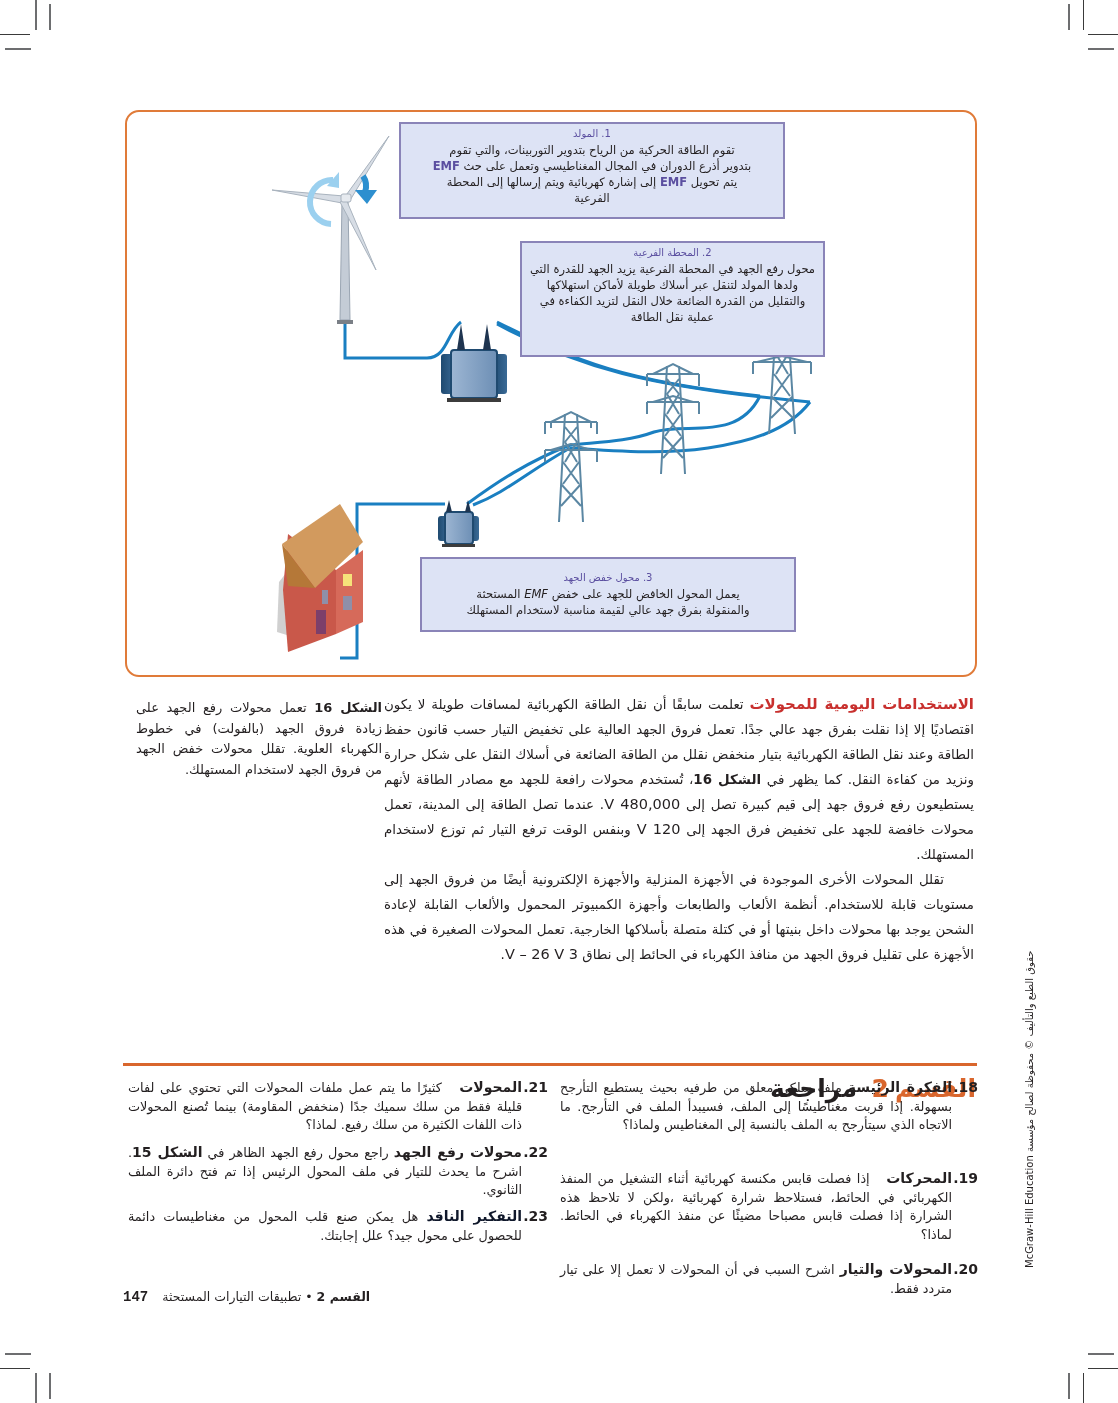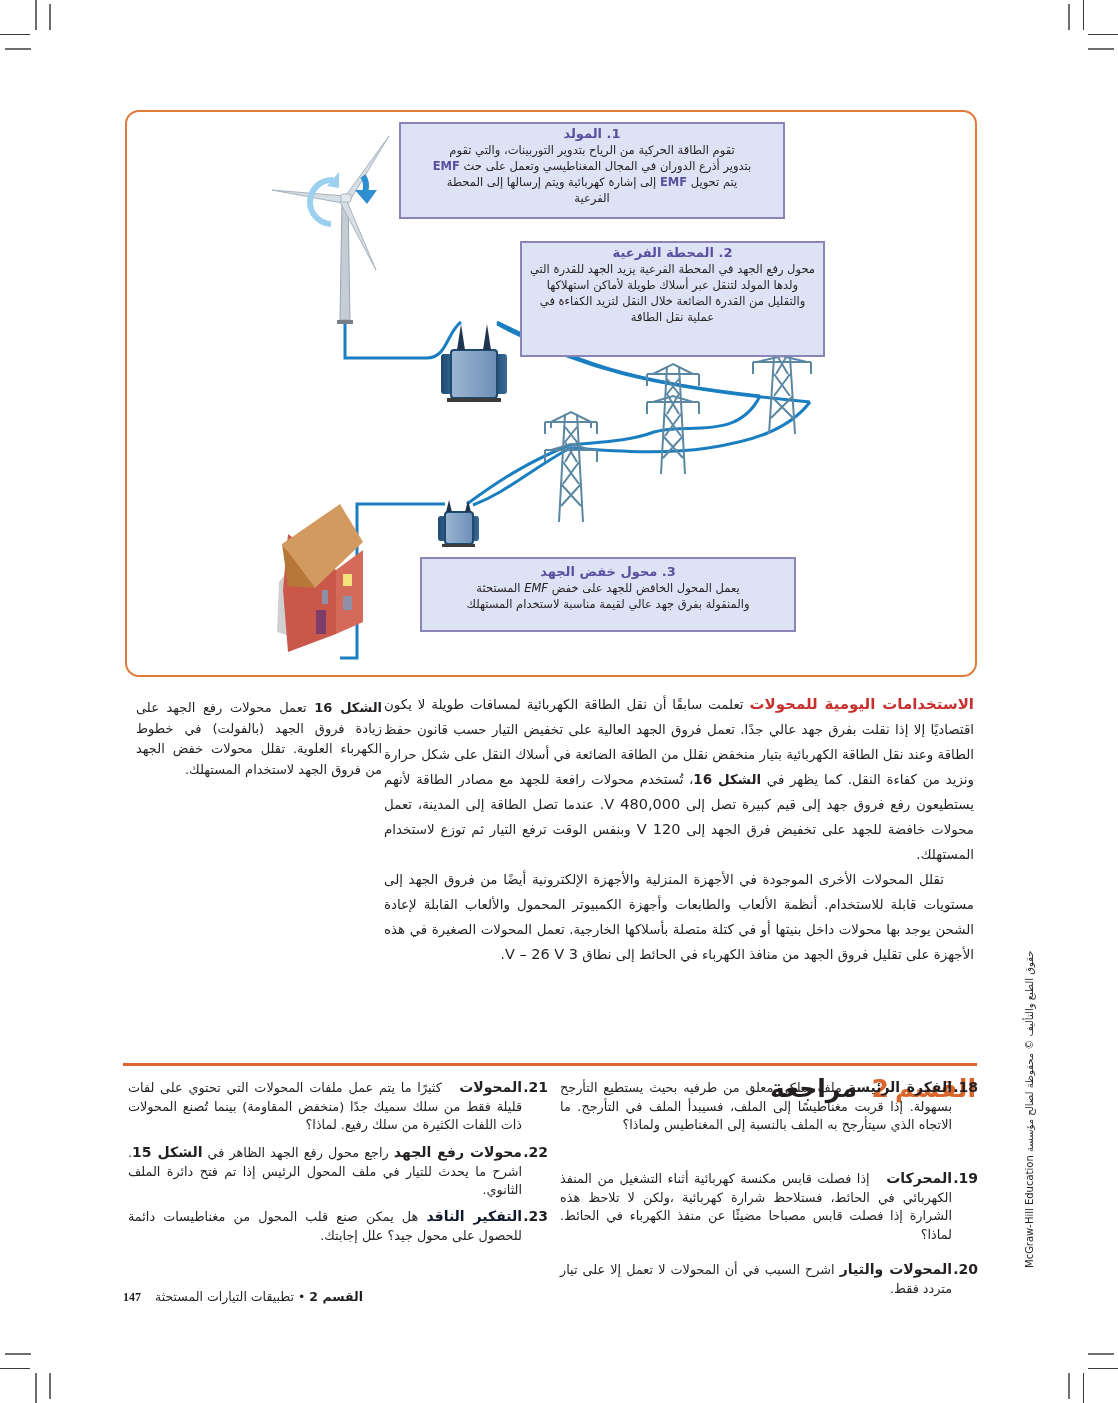--- a/index.html
+++ b/index.html
@@ -2,26 +2,26 @@
 <html><head>
 <meta charset="utf-8">
 <style>
   html, body { margin: 0; padding: 0; background: #ffffff; }
   body { width: 1118px; height: 1403px; position: relative; overflow: hidden; font-family: "DejaVu Sans", sans-serif; color: #231f20; }
   .crop { position: absolute; background: #6d6e70; }
   .crop.dark { background: #3a3a3a; }
   #figure { position: absolute; left: 125px; top: 110px; width: 852px; height: 567px; border: 2px solid #e07b39; border-radius: 14px; box-sizing: border-box; }
   #figure svg { position: absolute; left: 0; top: 0; }
   .callout { position: absolute; background: #dde3f5; border: 2px solid #8a84b8; box-sizing: border-box; direction: rtl; text-align: center; font-size: 11.5px; line-height: 16px; color: #231f20; padding: 2px 6px; }
-  .callout .ttl { color: #5b4fa0; font-weight: bold; font-size: 13px; }
+  .callout .ttl { color: #5b4fa0; font-weight: normal; font-size: 10px; }
   .callout .emf { color: #5b4fa0; font-weight: bold; font-family: "DejaVu Sans", sans-serif; }
   .callout .emf-it { font-style: italic; }
   #callout1 { left: 272px; top: 10px; width: 386px; height: 97px; }
   #callout2 { left: 393px; top: 129px; width: 305px; height: 116px; }
-  #callout3 { left: 293px; top: 445px; width: 376px; height: 75px; padding-top: 5px; }
+  #callout3 { left: 293px; top: 445px; width: 376px; height: 75px; padding-top: 11px; }
   .rtl { direction: rtl; }
   #caption { position: absolute; left: 136px; top: 698px; width: 246px; font-size: 13px; line-height: 20.5px; text-align: justify; text-align-last: right; }
   #caption .lbl { font-weight: bold; }
   #main-text { position: absolute; left: 384px; top: 692px; width: 590px; font-size: 13.4px; line-height: 25px; text-align: justify; text-align-last: right; }
   #main-text p { margin: 0; }
   #main-text .head { color: #c8302e; font-weight: bold; font-size: 15px; }
   #main-text .ref { font-weight: bold; }
   #main-text .num { font-family: "DejaVu Sans", sans-serif; font-size: 14.5px; }
   #main-text p.p2 { text-indent: 30px; }
   #review-title { position: absolute; right: 142px; top: 1030px; font-size: 25px; font-weight: bold; direction: rtl; white-space: nowrap; margin-top: 44px; }
@@ -33,21 +33,21 @@
   .q .body { padding-right: 26px; display: block; }
   .q .kw { font-weight: bold; font-size: 14px; }
   .q .kw.green { color: #0f172a; }
   #q18 { left: 560px; top: 1078px; width: 418px; }
   #q19 { left: 560px; top: 1169px; width: 418px; }
   #q20 { left: 560px; top: 1260px; width: 418px; }
   #q21 { left: 128px; top: 1078px; width: 420px; }
   #q22 { left: 128px; top: 1143px; width: 420px; }
   #q23 { left: 128px; top: 1207px; width: 420px; }
   #footer { position: absolute; left: 123px; top: 1289px; direction: rtl; font-size: 12.5px; white-space: nowrap; display: flex; flex-direction: row-reverse; gap: 14px; align-items: baseline; }
-  #footer .pg { font-weight: bold; font-size: 12px; font-family: Liberation Serif, serif; }
+  #footer .pg { font-weight: bold; font-size: 14px; font-family: Liberation Mono, monospace; }
   #footer .unit { font-weight: bold; margin-top: 28px; }
   #copyright { position: absolute; left: 1024px; top: 1268px; transform-origin: 0 0; transform: rotate(-90deg); font-size: 10px; white-space: nowrap; color: #231f20; }
 </style>
 </head>
 <body>
 
 <div class="crop" style="left:35px;top:0;width:2px;height:30px;"></div>
 <div class="crop" style="left:49px;top:4px;width:2px;height:26px;"></div>
 <div class="crop dark" style="left:0;top:34px;width:30px;height:1px;"></div>
 <div class="crop" style="left:5px;top:48px;width:26px;height:2px;"></div>

